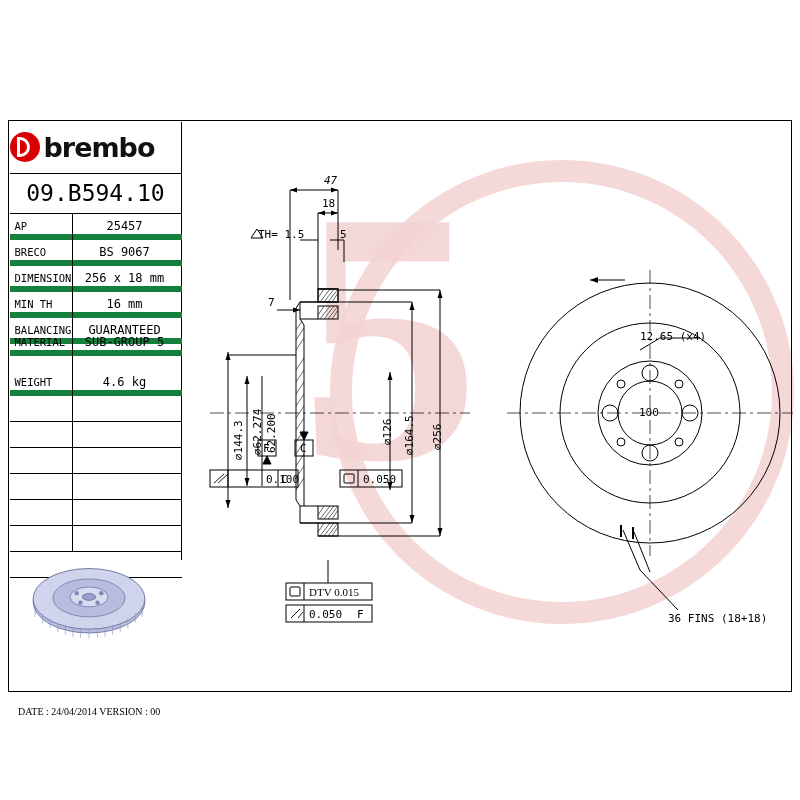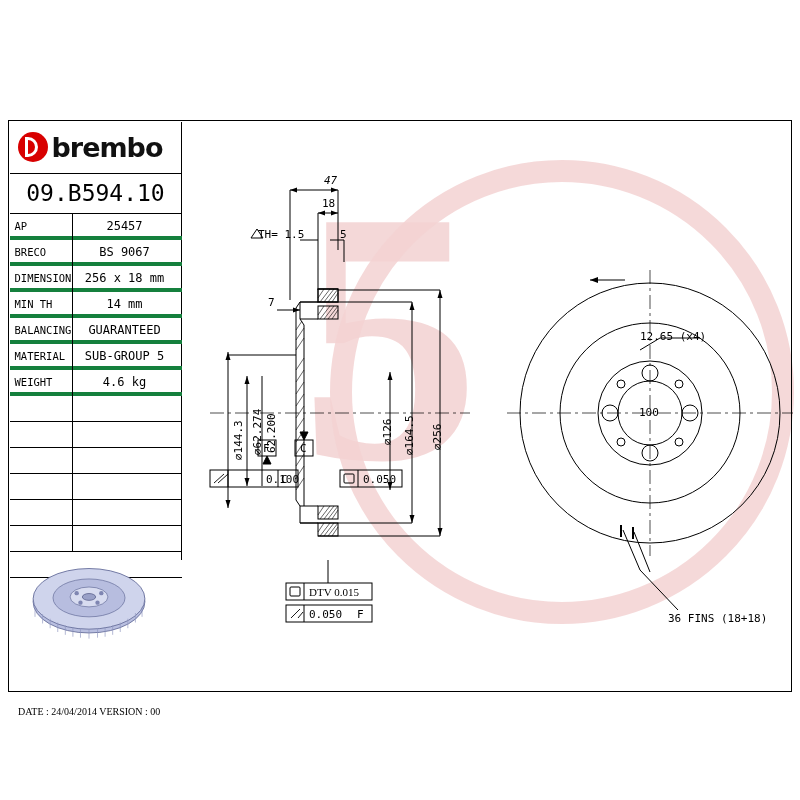--- a/index.html
+++ b/index.html
@@ -5,29 +5,29 @@
   html,body{margin:0;padding:0;background:#ffffff;}
   body{width:800px;height:800px;font-family:"Liberation Sans",sans-serif;overflow:hidden;}
   #sheet{position:absolute;left:0;top:0;width:800px;height:800px;background:#ffffff;}
   .frame{position:absolute;left:8px;top:120px;width:784px;height:572px;border:1.5px solid #000;box-sizing:border-box;background:transparent;}
   
   .wm{position:absolute;pointer-events:none;color:#f0cfcf;opacity:.85;}
   .wm1{left:300px;top:130px;font-size:360px;font-weight:700;color:#f3d2d2;font-family:"Liberation Serif",serif;}
   .wm-ring{position:absolute;border:22px solid #f3d2d2;border-radius:50%;}
   
   .tbl{position:absolute;left:9.5px;top:121.5px;width:172px;height:438px;border-right:1.5px solid #000;box-sizing:border-box;}
-  .logo-cell{position:absolute;left:0;top:0;width:172px;height:52px;border-bottom:1.5px solid #000;box-sizing:border-box;display:flex;align-items:center;padding-left:8px;}
+  .logo-cell{position:absolute;left:0;top:0;width:172px;height:52px;border-bottom:1.5px solid #000;box-sizing:border-box;display:flex;align-items:center;}
   .bremlogo{display:flex;align-items:center;gap:4px;}
   .bremlogo .circle{width:30px;height:30px;border-radius:50%;background:#d80000;position:relative;display:inline-block;}
   .bremlogo .circle:after{content:"";position:absolute;left:9px;top:5px;width:11px;height:20px;border:3px solid #fff;border-radius:0 10px 10px 0;border-left:none;box-sizing:border-box;}
   .bremlogo .circle:before{content:"";position:absolute;left:7px;top:5px;width:3px;height:20px;background:#fff;}
   .bremtxt{font-family:"DejaVu Sans",sans-serif;font-weight:700;font-size:27px;letter-spacing:-1px;color:#111;}
   .code-cell{position:absolute;left:0;top:52px;width:172px;height:40px;border-bottom:1.5px solid #000;box-sizing:border-box;display:flex;align-items:center;justify-content:center;}
   .code-cell span{font-family:"DejaVu Sans Mono",monospace;font-size:23px;font-weight:400;letter-spacing:0px;}
-  .row{position:absolute;left:0;width:172px;height:26px;border-bottom:4px solid #15803d;box-sizing:border-box;}
+  .row{position:absolute;left:0;width:172px;height:26px;border-bottom:6px solid #15803d;box-sizing:border-box;}
   .row .k{position:absolute;left:5px;top:6px;font-size:10.5px;font-family:"DejaVu Sans Mono",monospace;letter-spacing:0px;}
   .row .v{position:absolute;left:62px;top:5px;width:106px;text-align:center;font-size:12px;font-family:"DejaVu Sans Mono",monospace;}
   .blank{position:absolute;left:0;width:172px;height:26px;border-bottom:1px solid #000;box-sizing:border-box;}
   .vsep{position:absolute;left:62px;width:1px;background:#000;}
   
   .photo{position:absolute;left:22px;top:560px;width:134px;height:90px;}
   .date{position:absolute;left:18px;top:666px;font-size:10px;font-family:Liberation Serif, serif;margin-top:40px;}
   .lbl{position:absolute;font-family:"DejaVu Sans Mono",monospace;font-size:11px;color:#000;white-space:nowrap;}
   .lbl.rot{transform-origin:0 0;transform:rotate(-90deg);}
   svg{position:absolute;left:0;top:0;overflow:visible;}
@@ -60,27 +60,27 @@
     <div class="row" style="top:118px;">
       <span class="k">BRECO</span>
       <span class="v">BS 9067</span>
     </div>
     <div class="row" style="top:144px;">
       <span class="k">DIMENSION</span>
       <span class="v">256 x 18 mm</span>
     </div>
     <div class="row" style="top:170px;">
       <span class="k">MIN TH</span>
-      <span class="v">14 mm</span>
+      <span class="v">16 mm</span>
     </div>
     <div class="row" style="top:196px;">
       <span class="k">BALANCING</span>
       <span class="v">GUARANTEED</span>
     </div>
-    <div class="row" style="top:222px;padding-left:19px;">
+    <div class="row" style="top:208px;padding-left:19px;">
       <span class="k">MATERIAL</span>
       <span class="v">SUB-GROUP 5</span>
     </div>
     <div class="row" style="top:248px;">
       <span class="k">WEIGHT</span>
       <span class="v">4.6 kg</span>
     </div>
 
     <div class="blank" style="top:274px;"></div>
     <div class="blank" style="top:300px;"></div>

